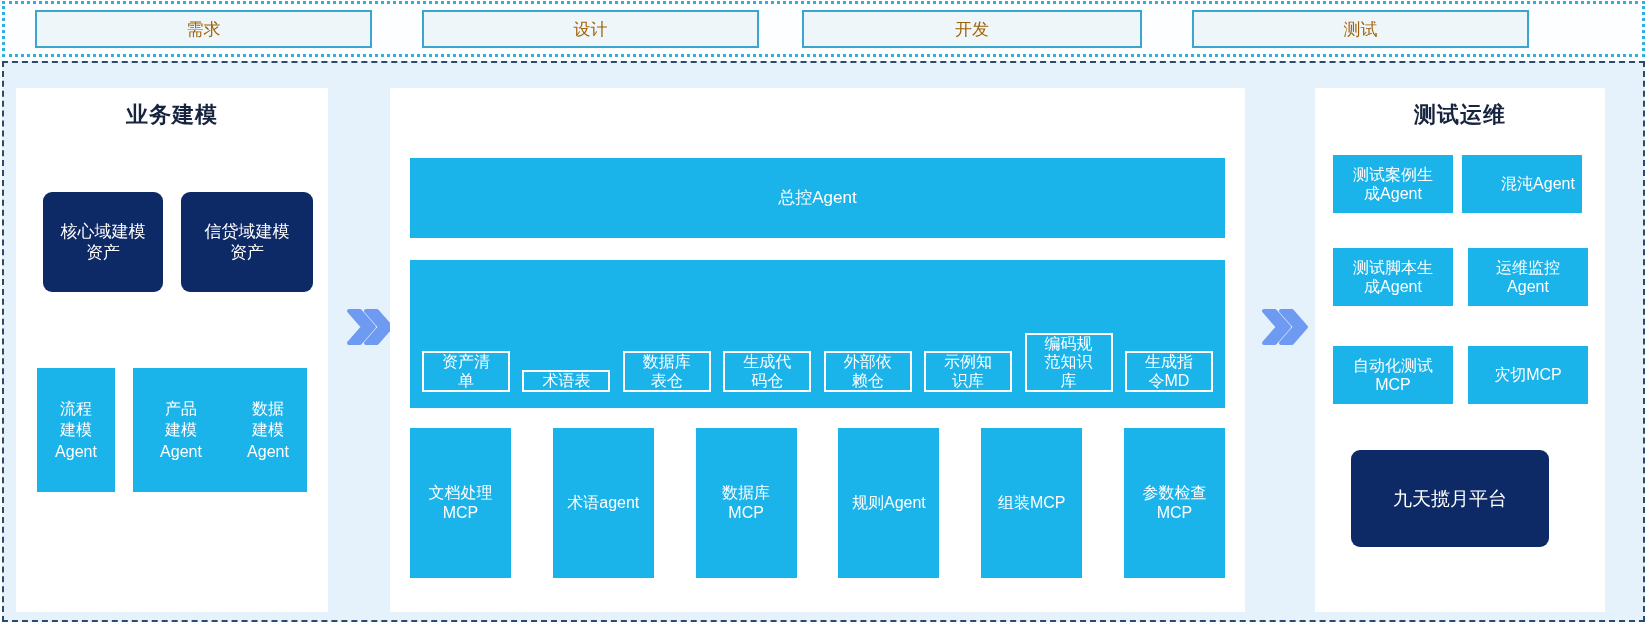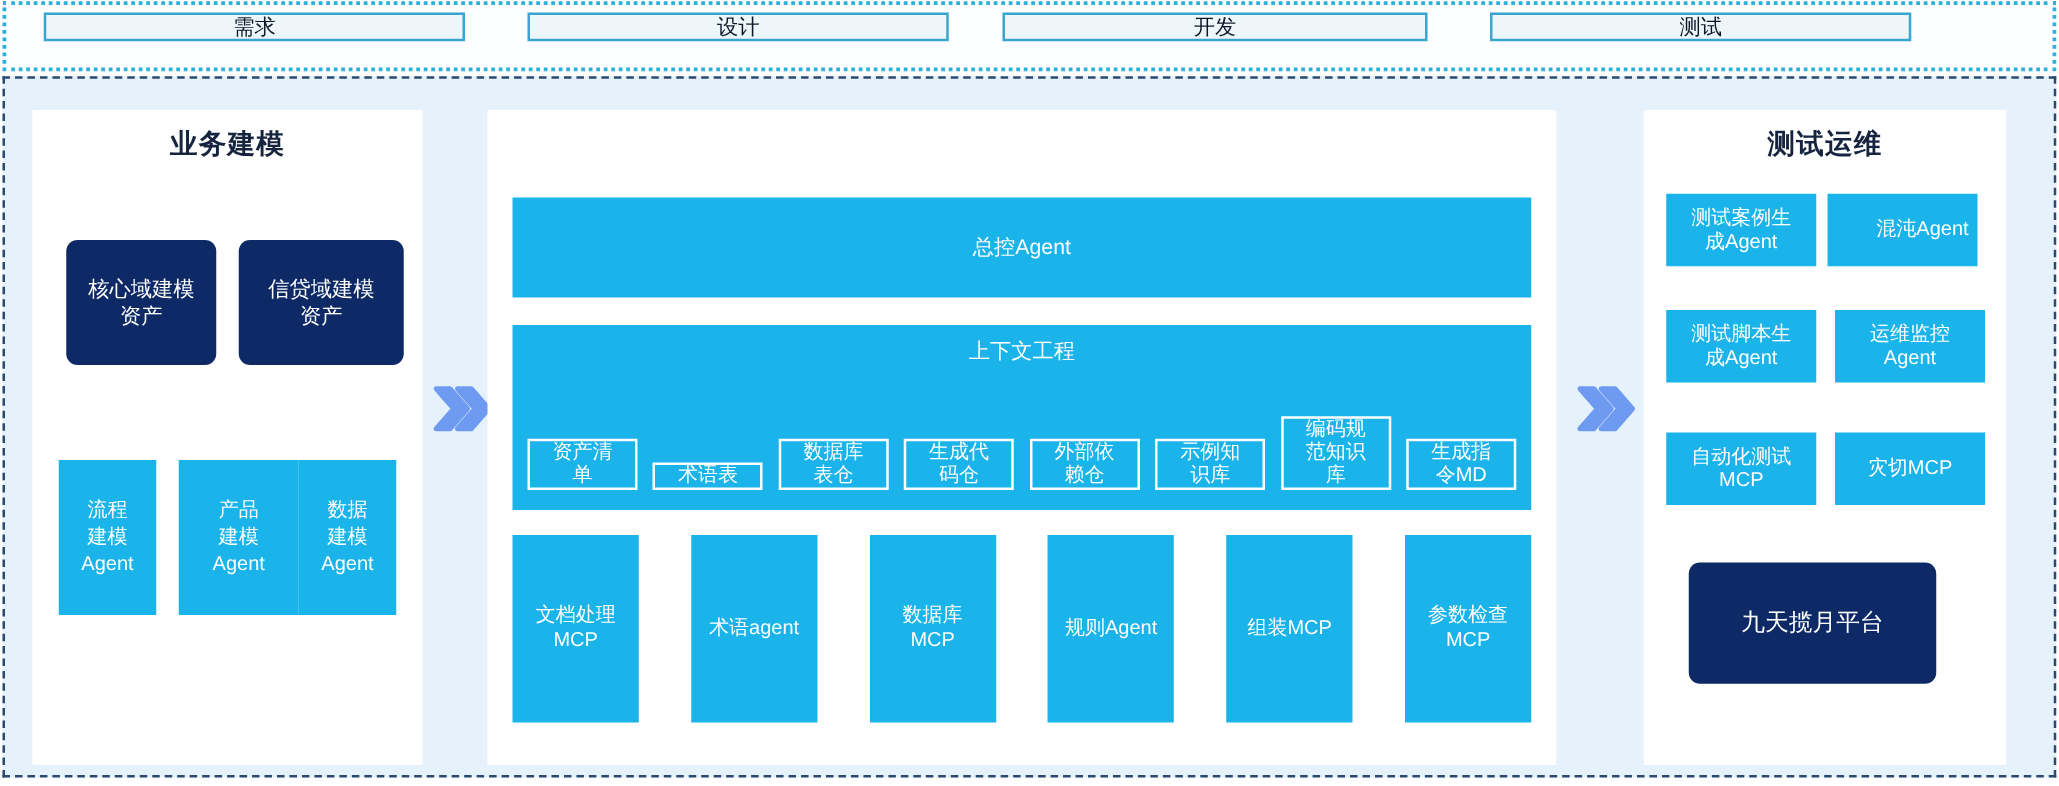--- a/index.html
+++ b/index.html
@@ -6,22 +6,22 @@
   .screen{
     position:relative;width:1647px;height:629px;background:#ffffff;
     font-family:"Liberation Sans","DejaVu Sans",sans-serif;overflow:hidden;
   }
   
   .stage-strip{
     position:absolute;left:2px;top:1px;width:1637px;height:50px;
     background:#fdfeff;border:3px dotted #2fafdc;
   }
   .stage-box{
-    position:absolute;top:6px;height:23px;box-sizing:border-box;
-    background:#eff6fa;border:2px solid #3aa6cf;color:#0f172a;
+    position:absolute;top:6px;height:38px;box-sizing:border-box;
+    background:#eff6fa;border:2px solid #3aa6cf;color:#a16207;
     font-size:17px;display:flex;align-items:center;justify-content:center;
   }
   
   .pipeline{
     position:absolute;left:2px;top:61px;width:1639px;height:557px;
     background:#e6f2fb;border:2px dashed #2b4a70;
   }
   .panel{
     position:absolute;top:25px;height:524px;background:#ffffff;
   }
@@ -74,21 +74,21 @@
 
   <div class="stage-strip">
     <div class="stage-box" style="left:30px;width:337px;">需求</div>
     <div class="stage-box" style="left:417px;width:337px;">设计</div>
     <div class="stage-box" style="left:797px;width:340px;">开发</div>
     <div class="stage-box" style="left:1187px;width:337px;">测试</div>
   </div>
 
   <div class="pipeline">
 
-    <div class="panel" style="left:22px;width:312px;">
+    <div class="panel" style="left:12px;width:312px;">
       <div class="panel-title">业务建模</div>
       <div class="box navy rounded" style="left:27px;top:104px;width:120px;height:100px;font-size:17px;">核心域建模
 资产</div>
       <div class="box navy rounded" style="left:165px;top:104px;width:132px;height:100px;font-size:17px;">信贷域建模
 资产</div>
       <div class="box cyan" style="left:21px;top:280px;width:78px;height:124px;font-size:16px;line-height:1.35;">流程
 建模
 Agent</div>
       <div class="box cyan" style="left:117px;top:280px;width:96px;height:124px;font-size:16px;line-height:1.35;">产品
 建模
@@ -101,21 +101,20 @@
     <svg class="flow-arrow" style="left:342px;top:245px;" viewBox="0 0 48 38">
       <path d="M3 3 L14 3 L28 19 L14 35 L3 35 L17 19 Z" fill="#6e9af2" stroke="#6e9af2" stroke-width="4" stroke-linejoin="round"></path>
       <path d="M20 3 L31 3 L45 19 L31 35 L20 35 L34 19 Z" fill="#6e9af2" stroke="#6e9af2" stroke-width="4" stroke-linejoin="round"></path>
     </svg>
 
     <div class="panel" style="left:386px;width:855px;">
 
       <div class="box cyan master-bar">总控Agent</div>
 
       <div class="context-block">
-        <div class="context-title">上下文工程</div>
         <div class="context-items">
           <div class="context-item">资产清
 单</div>
           <div class="context-item">术语表</div>
           <div class="context-item">数据库
 表仓</div>
           <div class="context-item">生成代
 码仓</div>
           <div class="context-item">外部依
 赖仓</div>

